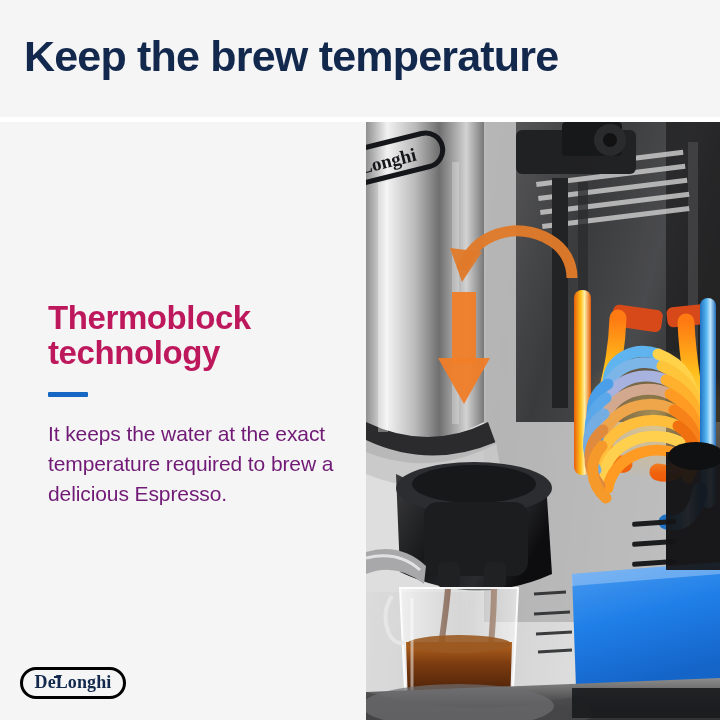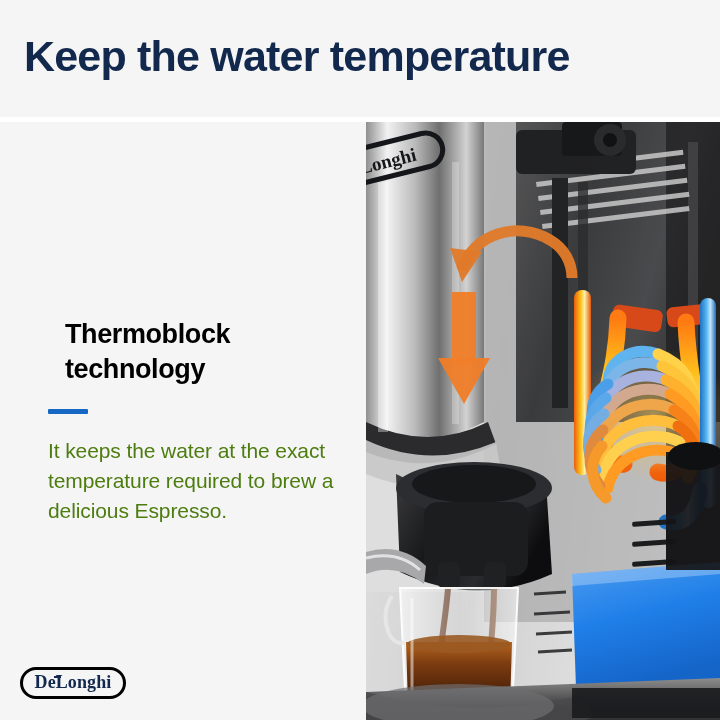--- a/index.html
+++ b/index.html
@@ -51,40 +51,40 @@
   }
 
   
   .text-col {
     position: absolute;
     left: 48px;
     top: 300px;
     width: 290px;
   }
   .subhead {
-    font-size: 27px;
+    font-size: 33px;
     line-height: 35px;
     font-weight: 700;
     letter-spacing: -0.4px;
-    color: #000000;
-    margin: 17px;
+    color: #be185d;
+    margin: 0;
   }
   .rule {
     margin-top: 22px;
     width: 40px;
     height: 5px;
     border-radius: 1px;
     background: #1668c4;
   }
   .body-text {
     margin-top: 22px;
     font-size: 21px;
     line-height: 30px;
     font-weight: 400;
-    color: #4d7c0f;
+    color: #701a75;
     letter-spacing: -0.1px;
   }
 
   
   .brand-logo {
     position: absolute;
     left: 20px;
     top: 667px;
     width: 106px;
     height: 32px;
@@ -126,21 +126,21 @@
     background: #cfcfcf;
   }
   .photo-panel svg { display: block; }
 </style>
 </head>
 <body>
 
 <div class="page">
 
   <div class="header-band">
-    <div class="headline">Keep the water temperature</div>
+    <div class="headline">Keep the brew temperature</div>
   </div>
 
   <div class="body-band"></div>
 
   <div class="text-col">
     <h2 class="subhead">Thermoblock technology</h2>
     <div class="rule"></div>
     <p class="body-text">It keeps the water at the exact temperature required to brew a delicious Espresso.</p>
   </div>
 

